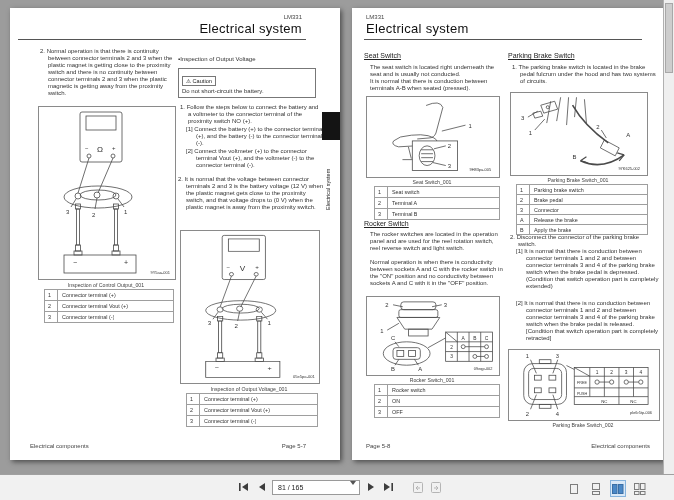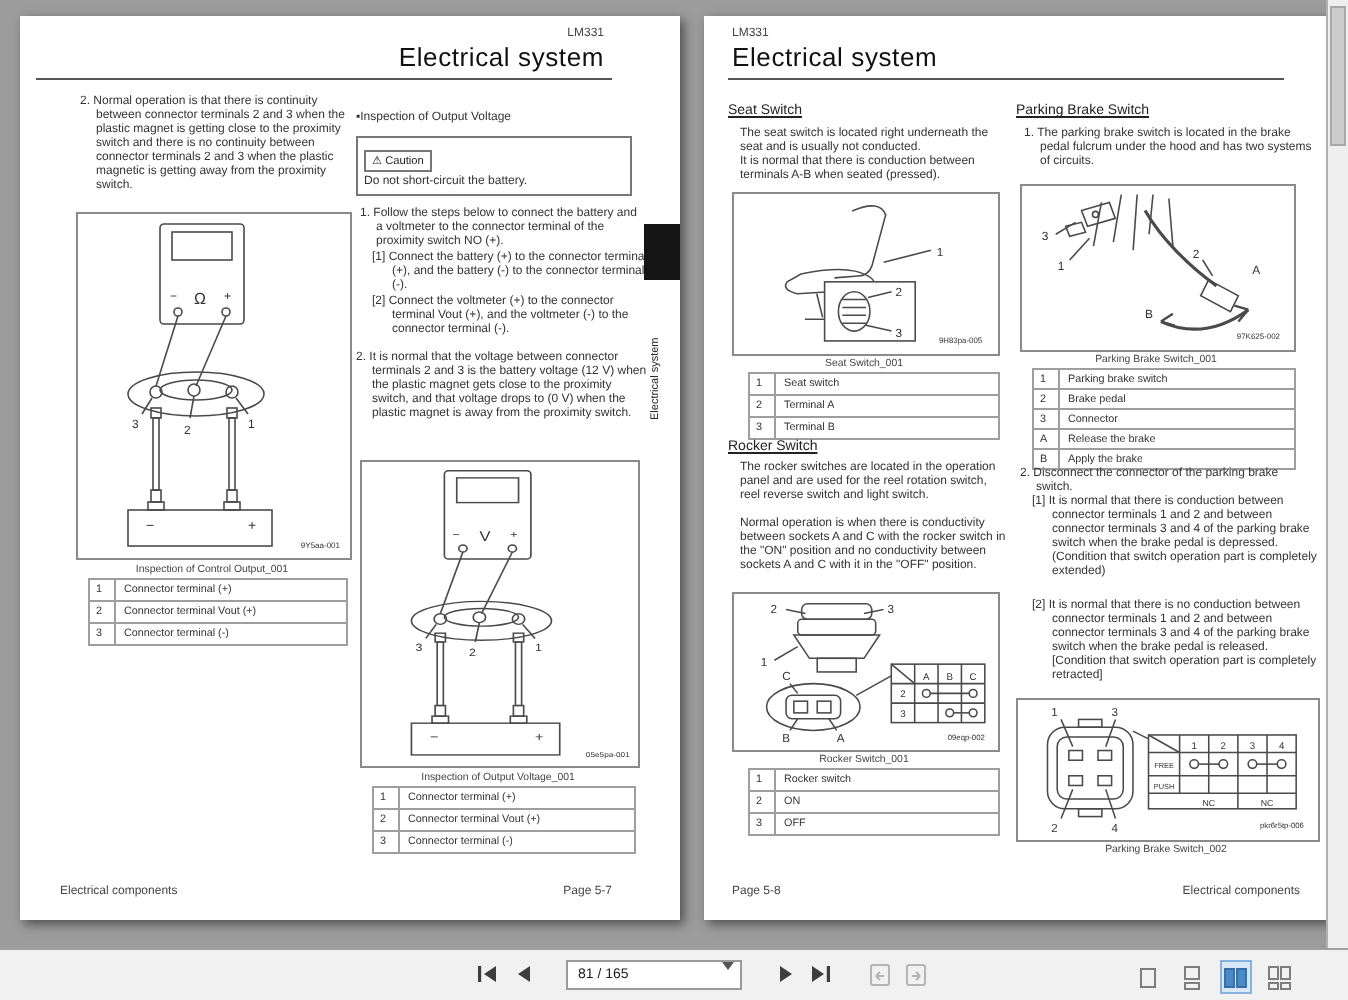--- a/index.html
+++ b/index.html
@@ -26,21 +26,21 @@
   .ctag{display:inline-block;border:1px solid #777;font-size:5.6px;padding:1px 3px;margin:2px 0 1px 3px;color:#222;}
   .ctext{font-size:6px;padding:1px 3px 3px 3px;color:#333;}
   .tab-black{position:absolute;background:#141414;}
   .tab-label{position:absolute;font-size:5.5px;color:#222;white-space:nowrap;transform:rotate(-90deg);transform-origin:0 0;}
   .footer{position:absolute;font-size:6px;color:#444;}
   svg{display:block;}
   svg text{font-family:"Liberation Sans",sans-serif;fill:#333;}
   .toolbar{position:absolute;left:0;top:474px;width:674px;height:26px;background:#f1f1f1;border-top:1px solid #a0a0a0;box-sizing:border-box;}
   .nav{position:absolute;left:236px;top:4px;display:flex;align-items:center;gap:3px;}
   .tbtn{width:15px;height:16px;display:flex;align-items:center;justify-content:center;cursor:pointer;}
-  .pagebox{width:88px;height:15px;background:#fff;border:1px solid #9a9a9a;display:flex;box-sizing:border-box;margin:0 11px;}
+  .pagebox{width:88px;height:15px;background:#fff;border:1px solid #9a9a9a;display:flex;box-sizing:border-box;margin:0 0;}
   .pagebox input{border:none;outline:none;font-size:7px;width:70px;padding:0 0 0 5px;background:transparent;color:#222;font-family:"Liberation Sans",sans-serif;}
   .caret{width:0;height:0;border-left:3px solid transparent;border-right:3px solid transparent;border-top:4px solid #555;margin-left:2px;}
   .viewgrp{position:absolute;right:26px;top:5px;display:flex;gap:6px;}
   .vbtn{width:14px;height:15px;display:flex;align-items:center;justify-content:center;cursor:pointer;border:1px solid transparent;}
   .vbtn.active{background:#d9e8f7;border:1px solid #86b3dd;}
   .scrollbar{position:absolute;right:0;top:0;width:11px;height:474px;background:#efefef;border-left:1px solid #b0b0b0;box-sizing:border-box;}
   .sthumb{position:absolute;left:1px;top:3px;width:8px;height:70px;background:#cdcdcd;border:1px solid #a8a8a8;box-sizing:border-box;}
 </style>
 </head>
 <body>

